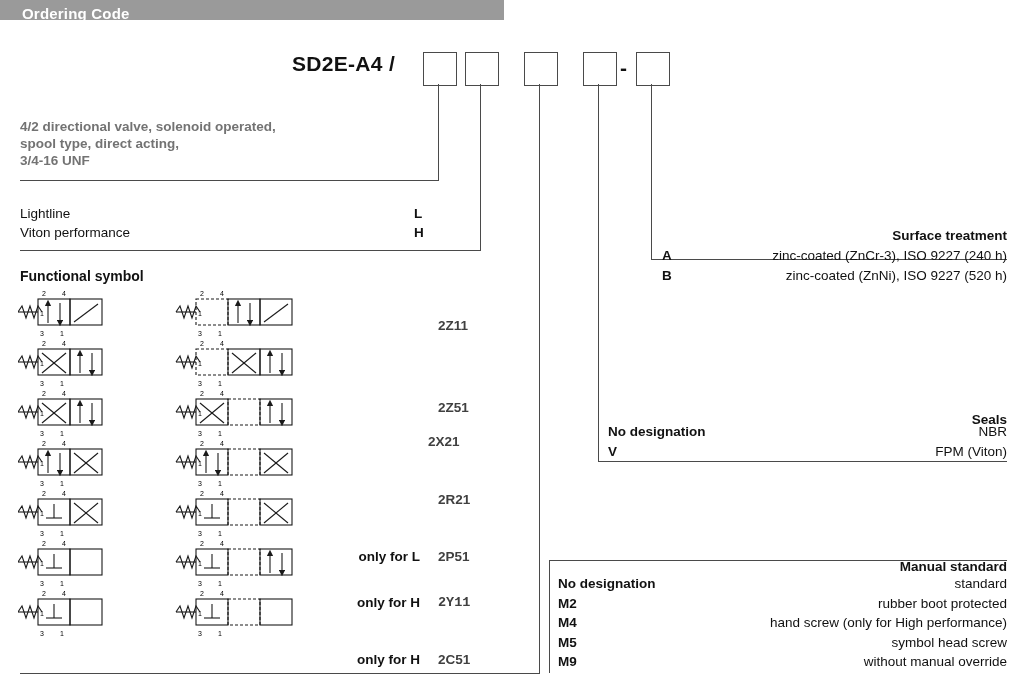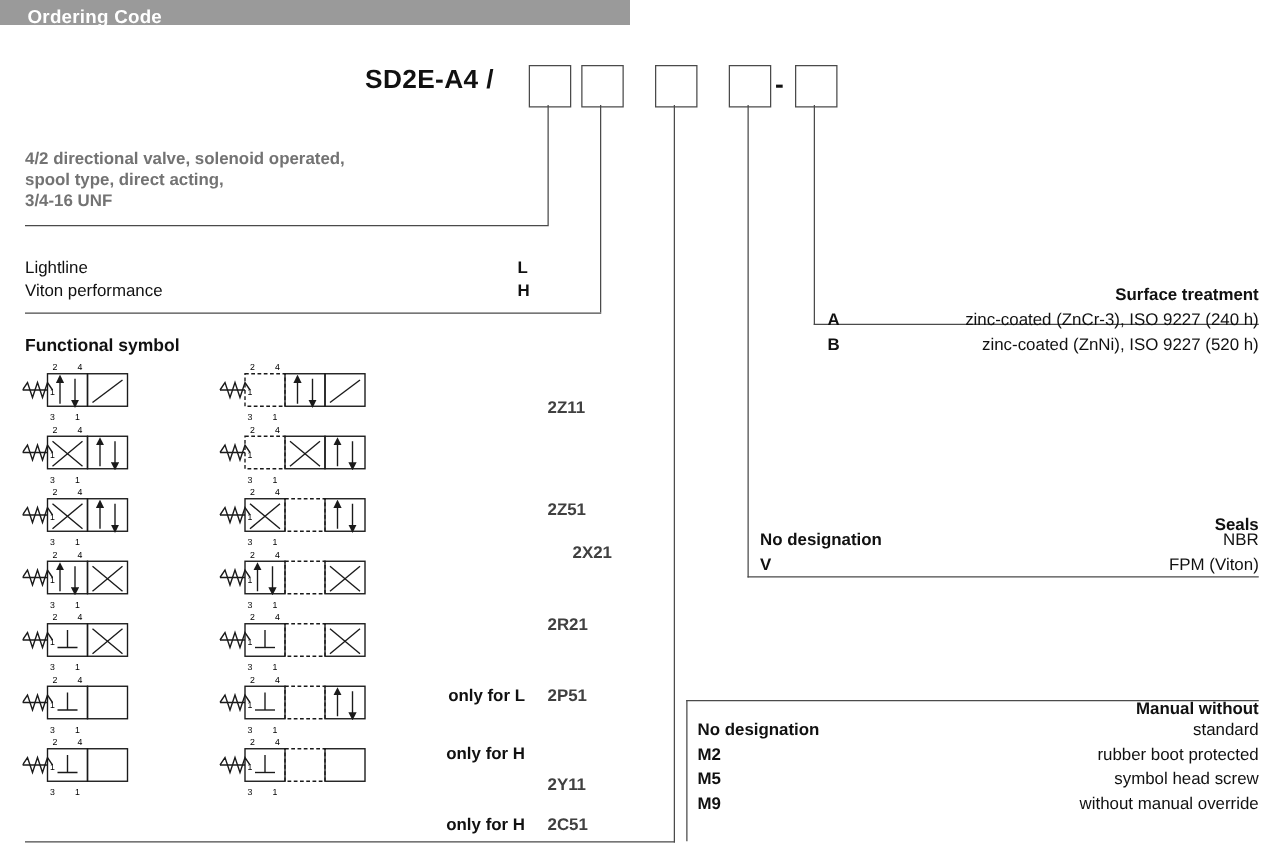--- a/index.html
+++ b/index.html
@@ -354,24 +354,24 @@
       <text x="22" y="40" font-size="7" font-family="Liberation Sans, sans-serif">1</text>
       <text x="2" y="20" font-size="7" font-family="Liberation Sans, sans-serif">1</text>
       <use href="#coil" x="-20" y="8"></use>
       <line x1="-20" y1="16" x2="0" y2="16" stroke="#1a1a1a" stroke-width="1.1"></line>
     </g>
   </g>
 </svg>
 
 <div class="sym-code" style="left:438px;top:318px;">2Z11</div>
 <div class="sym-code" style="left:438px;top:380px;margin-top:20px;">2Z51</div>
-<div class="sym-code" style="left:458px;top:434px;">2X21</div>
+<div class="sym-code" style="left:428px;top:434px;">2X21</div>
 <div class="sym-code" style="left:438px;top:492px;">2R21</div>
 <div class="sym-code" style="left:438px;top:549px;">2P51</div>
-<div class="sym-code" style="left:438px;top:620px;">2Y11</div>
+<div class="sym-code" style="left:438px;top:595px;font-family:Liberation Mono, monospace;">2Y11</div>
 <div class="sym-code" style="left:438px;top:652px;">2C51</div>
 
 <div class="sym-note" style="left:300px;top:549px;width:120px;">only for L</div>
 <div class="sym-note" style="left:300px;top:595px;width:120px;">only for H</div>
 <div class="sym-note" style="left:300px;top:652px;width:120px;">only for H</div>
 
 <div class="right-title" style="top:228px;">Surface treatment</div>
 <div class="blk" style="left:662px;top:246px;width:345px;">
   <div class="r">
     <span class="k">A</span>
@@ -388,31 +388,35 @@
   <div class="r">
     <span class="k">No designation</span>
     <span class="v">NBR</span>
   </div>
   <div class="r">
     <span class="k">V</span>
     <span class="v">FPM (Viton)</span>
   </div>
 </div>
 
-<div class="right-title" style="top:559px;">Manual without</div>
+<div class="right-title" style="top:559px;">Manual standard</div>
 <div class="blk" style="left:558px;top:574px;width:449px;">
   <div class="r">
     <span class="k">No designation</span>
     <span class="v">standard</span>
   </div>
   <div class="r">
     <span class="k">M2</span>
     <span class="v">rubber boot protected</span>
   </div>
   <div class="r">
+    <span class="k">M4</span>
+    <span class="v">hand screw (only for High performance)</span>
+  </div>
+  <div class="r">
     <span class="k">M5</span>
     <span class="v">symbol head screw</span>
   </div>
   <div class="r">
     <span class="k">M9</span>
     <span class="v">without manual override</span>
   </div>
 </div>
 
 </body></html>

